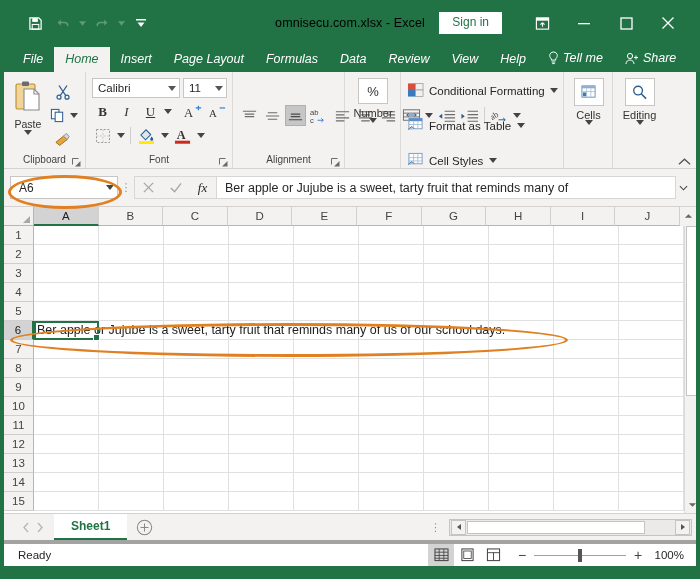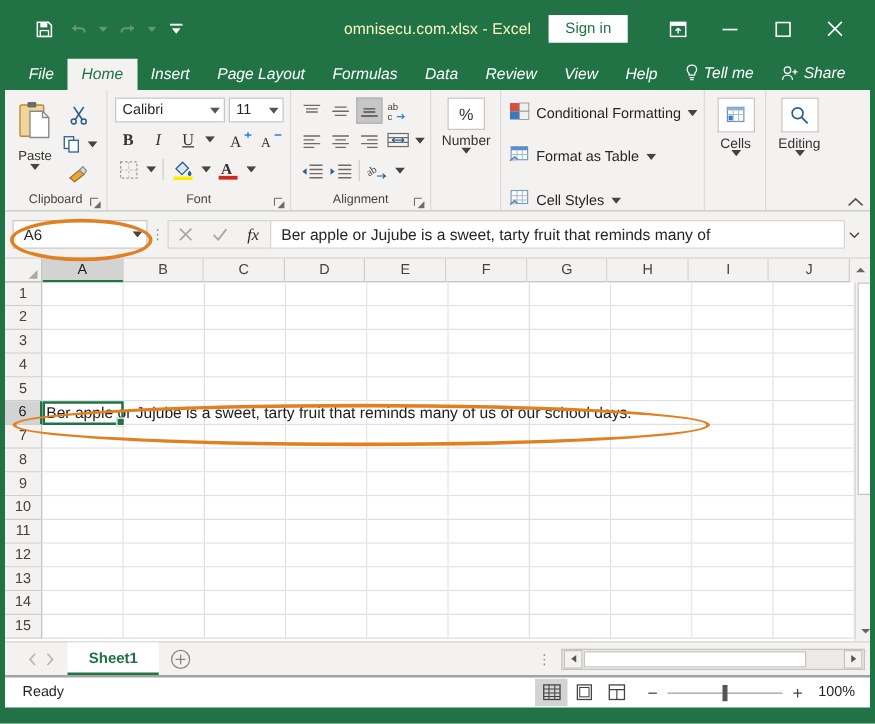--- a/index.html
+++ b/index.html
@@ -29,21 +29,21 @@
     width: 26px; height: 24px;
     display: flex; align-items: center; justify-content: center;
     color: #ffffff;
   }
   .qat-btn.dim { color: #5e9a78; }
   .qat-btn svg { display: block; }
   .title-text {
     position: absolute;
     left: 0; right: 0;
     text-align: center;
-    color: #fef9c3;
+    color: #000000;
     font-size: 12.5px;
     letter-spacing: .1px;
     pointer-events: none;
   }
   .win-right {
     margin-left: auto;
     display: flex; align-items: center;
     padding-right: 8px;
     gap: 2px;
   }
@@ -162,21 +162,21 @@
   .btn svg { display: block; }
   .bold { font-weight: bold; font-family: "Liberation Serif", serif; font-size: 13px;}
   .ital { font-style: italic; font-family: "Liberation Serif", serif; font-size: 13px;}
   .undl { text-decoration: underline; font-family: "Liberation Serif", serif; font-size: 13px;}
   .caret { width: 9px; display:flex; align-items:center; justify-content:center; }
   .caret svg { display: block; }
   .sep { width: 1px; height: 17px; background: #d0cece; margin: 0 2px; }
 
   
   .aligngrp { width: 112px; }
-  .align-rows { display: flex; flex-direction: column; gap: 3px; }
+  .align-rows { display: flex; flex-direction: row; gap: 3px; }
   .arow { display: flex; align-items: center; gap: 2px; }
 
   
   .numgrp { width: 56px; align-items: center; }
   .numgrp .grp-body { flex-direction: column; align-items: center; justify-content: flex-start; }
   .numbox {
     width: 30px; height: 26px;
     border: 1px solid #c8c6c4;
     background: #fff;
     display: flex; align-items: center; justify-content: center;
@@ -425,21 +425,21 @@
     color: #555;
     margin: 0 1px;
   }
   .hs-arrow svg { display: block; }
   .hs-thumb { flex: 1; height: 13px; background: #ffffff; border: 1px solid #c6c4c2; margin-right: 29px; }
 
   
   .statusbar {
     height: 26px;
     background: #ffffff;
-    border-top: 2px solid #a3a3a3;
+    border-top: 4px solid #a3a3a3;
     display: flex;
     align-items: center;
     padding: 0 8px 0 14px;
     font-size: 11.5px;
     color: #262626;
   }
   .status-right { margin-left: auto; display: flex; align-items: center; }
   .viewbtn {
     width: 26px; height: 22px;
     display: flex; align-items: center; justify-content: center;

